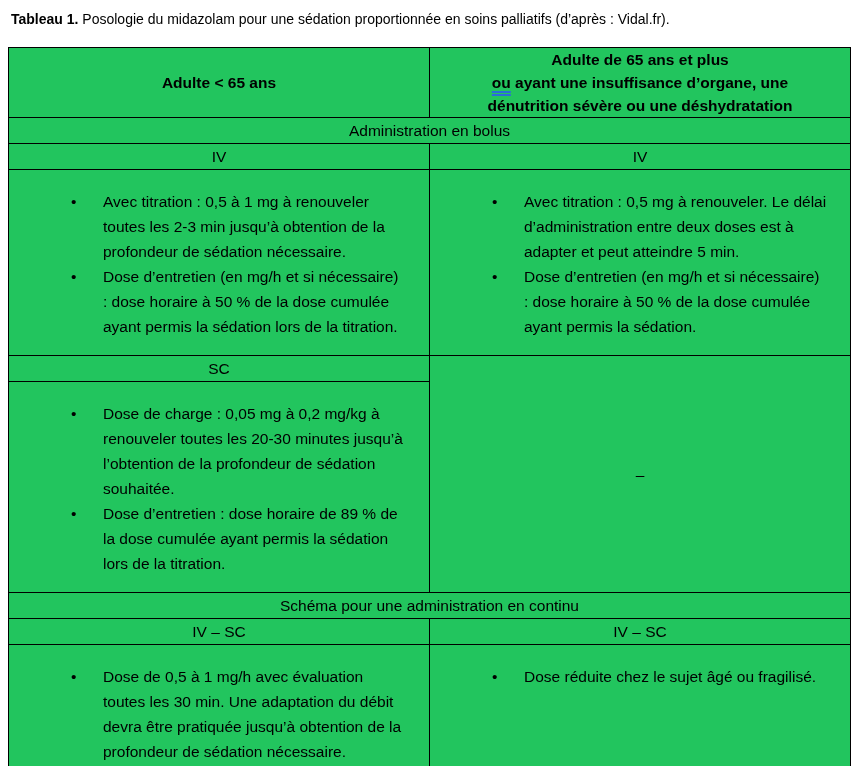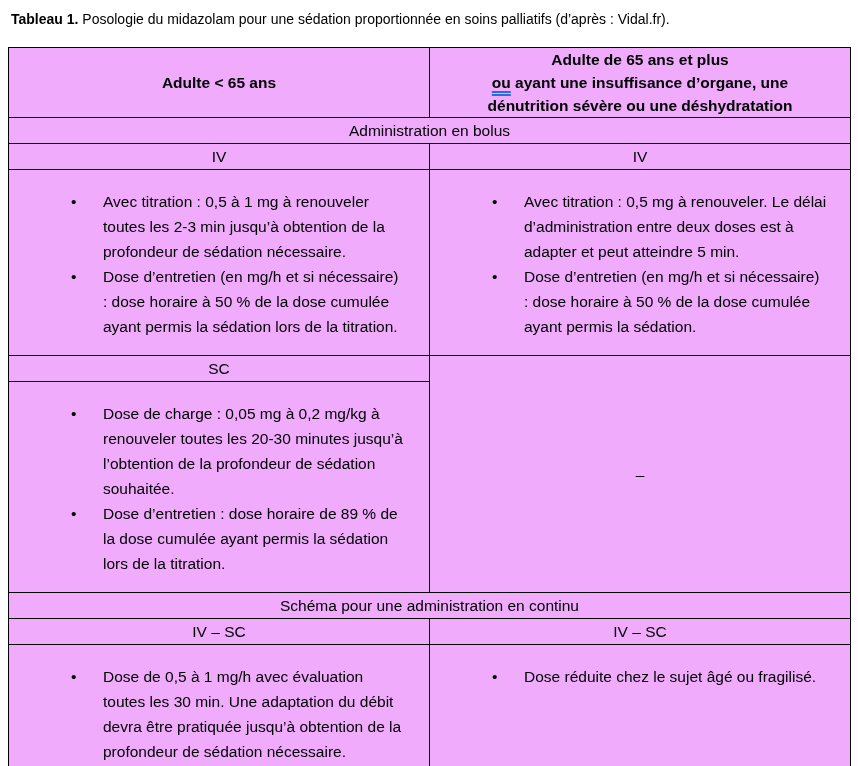--- a/index.html
+++ b/index.html
@@ -25,21 +25,21 @@
     border-collapse: collapse;
     table-layout: fixed;
     width: 842px;
   }
   td {
     border: 1.5px solid #000000;
     padding: 0;
     font-size: 15.5px;
     line-height: 25px;
     vertical-align: top;
-    background: #f0abfc;
+    background: #22c55e;
   }
   col { width: 421px; }
 
   
   td.head {
     font-weight: bold;
     text-align: center;
     vertical-align: middle;
     line-height: 23px;
     height: 68px;

